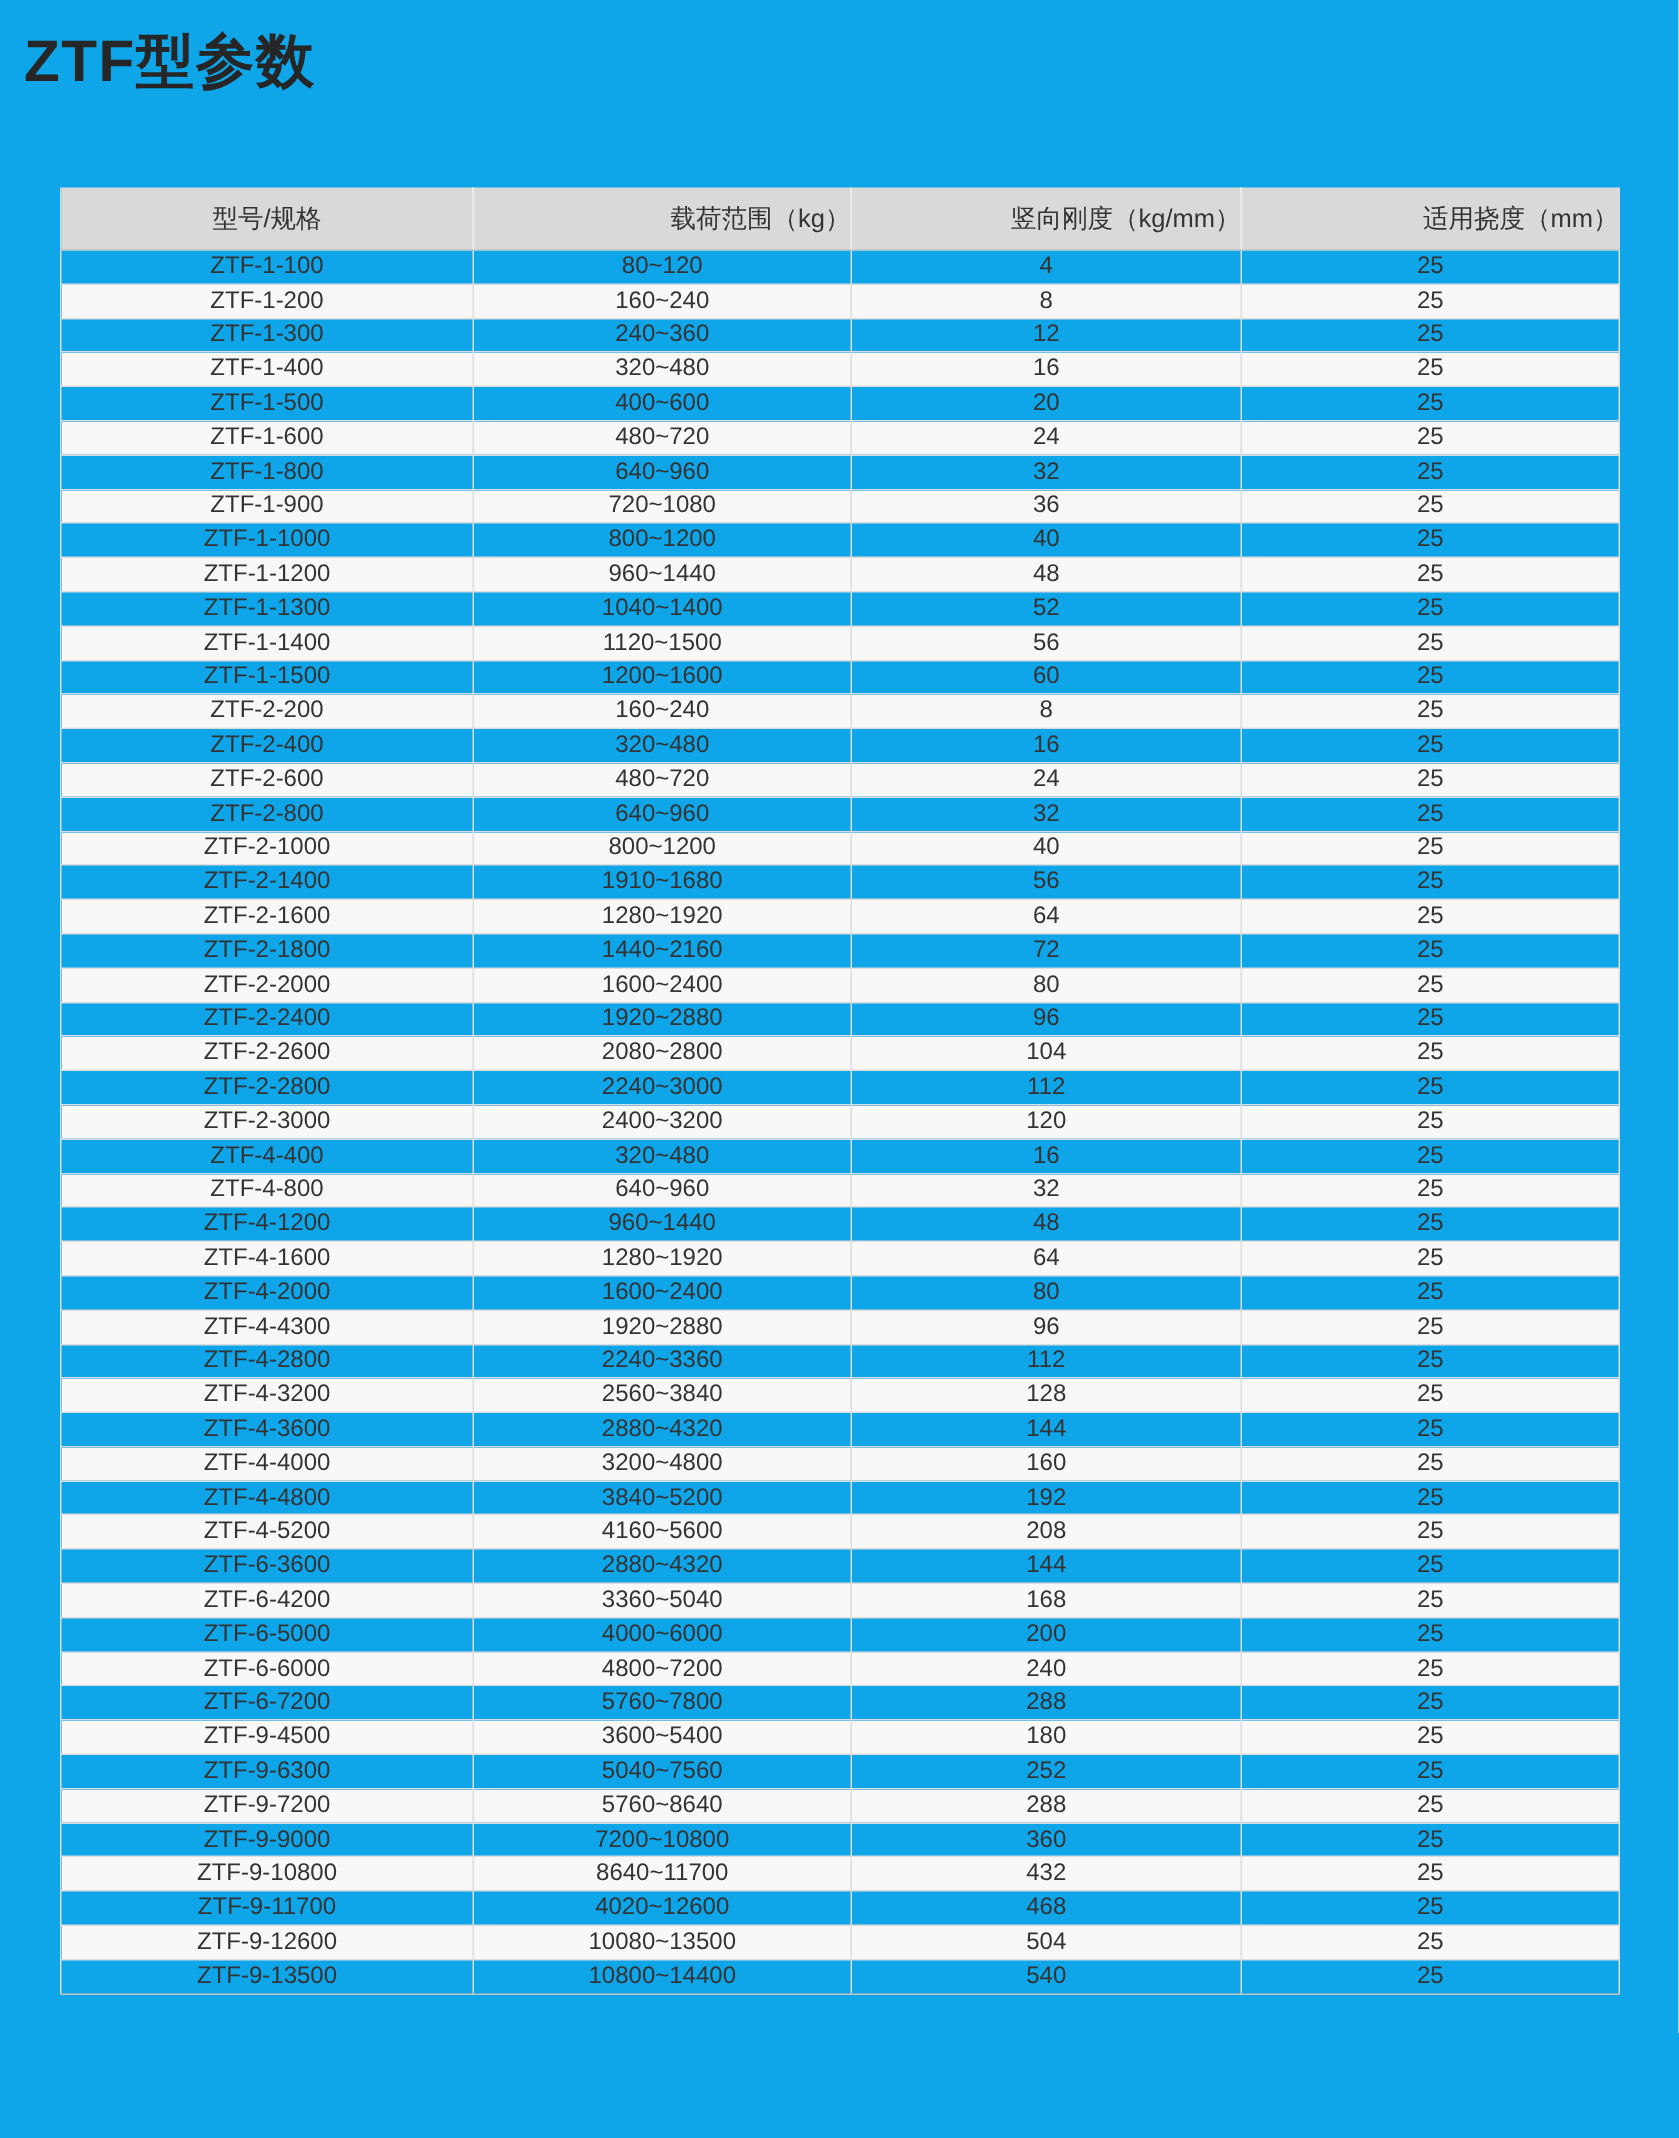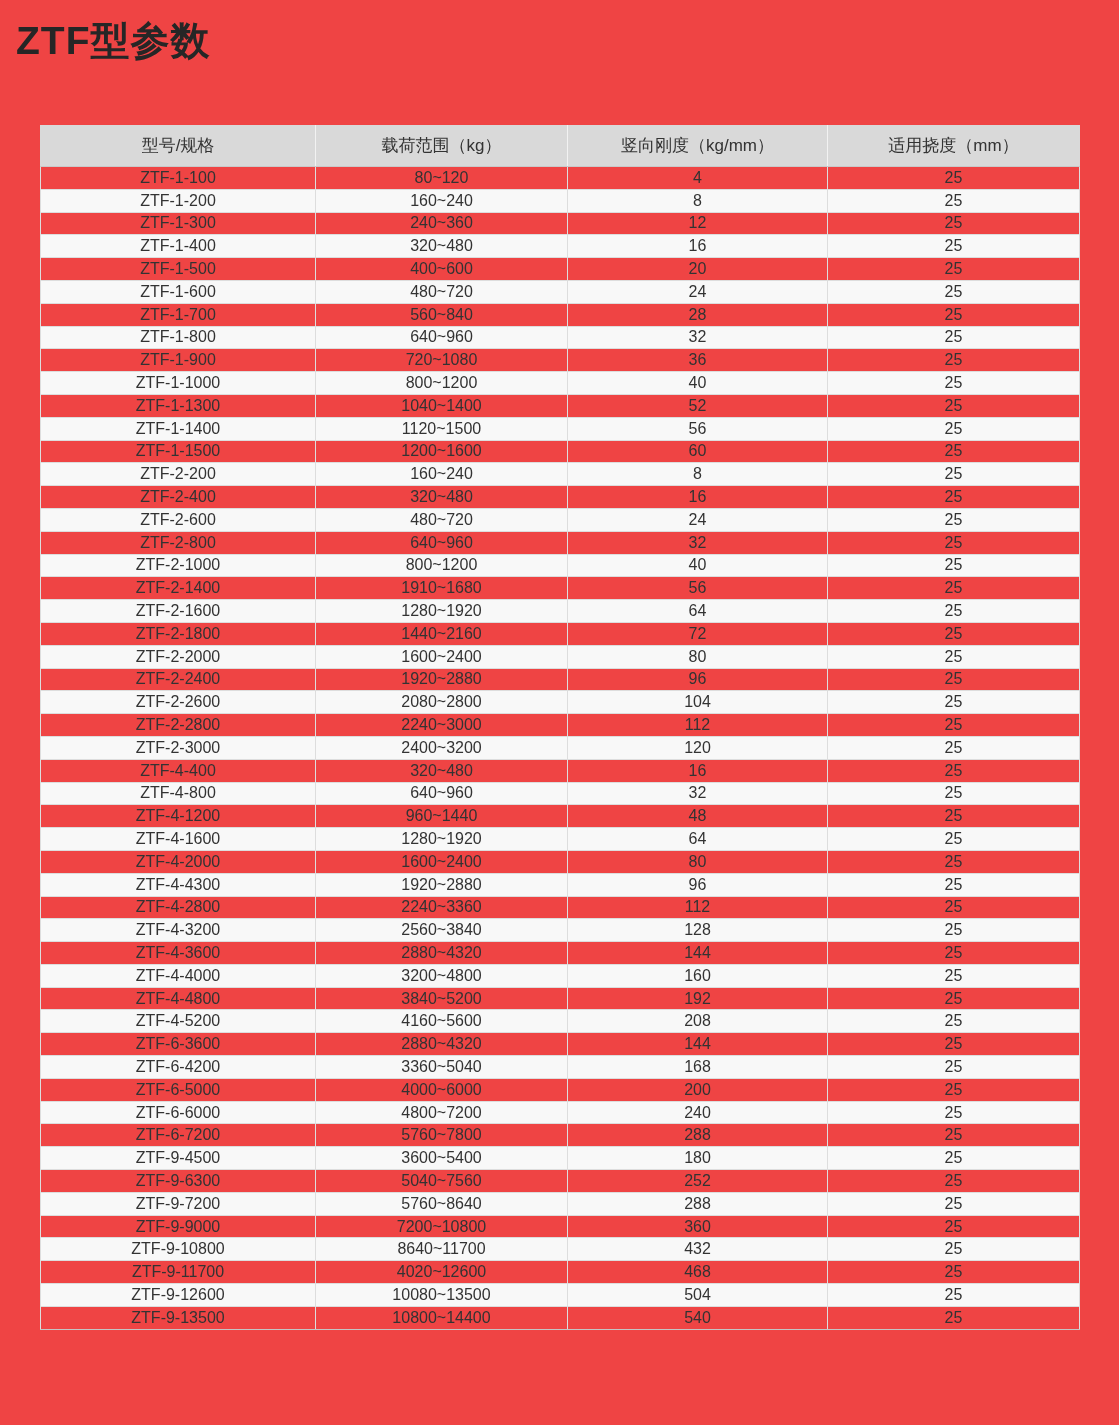--- a/index.html
+++ b/index.html
@@ -8,21 +8,21 @@
     background: #ffffff;
     width: 1119px;
     height: 1425px;
     overflow: hidden;
     font-family: "Liberation Sans", "DejaVu Sans", sans-serif;
   }
   .page {
     position: relative;
     width: 1119px;
     height: 1425px;
-    background: #ef4444;
+    background: #0ea5e9;
   }
   .page-title {
     position: absolute;
     left: 16px;
     top: 14px;
     margin: 0;
     font-size: 39px;
     font-weight: 600;
     color: #262626;
     letter-spacing: 1px;
@@ -44,20 +44,21 @@
     font-size: 17px;
     font-weight: 400;
     color: #333333;
     text-align: center;
     vertical-align: middle;
     padding: 0;
     border-bottom: 1px solid #c9c9c9;
   }
   table.params thead th + th {
     border-left: 1px solid #f2f2f2;
+    text-align: right;
   }
   table.params tbody td {
     height: 21.8px;
     font-size: 16px;
     color: #333333;
     text-align: center;
     vertical-align: middle;
     padding: 0;
     border: 1px solid #dddddd;
     white-space: nowrap;
@@ -127,41 +128,41 @@
             <td>20</td>
             <td>25</td>
           </tr>
           <tr>
             <td>ZTF-1-600</td>
             <td>480~720</td>
             <td>24</td>
             <td>25</td>
           </tr>
           <tr>
-            <td>ZTF-1-700</td>
-            <td>560~840</td>
-            <td>28</td>
-            <td>25</td>
-          </tr>
-          <tr>
             <td>ZTF-1-800</td>
             <td>640~960</td>
             <td>32</td>
             <td>25</td>
           </tr>
           <tr>
             <td>ZTF-1-900</td>
             <td>720~1080</td>
             <td>36</td>
             <td>25</td>
           </tr>
           <tr>
             <td>ZTF-1-1000</td>
             <td>800~1200</td>
             <td>40</td>
+            <td>25</td>
+          </tr>
+          <tr>
+            <td>ZTF-1-1200</td>
+            <td>960~1440</td>
+            <td>48</td>
             <td>25</td>
           </tr>
           <tr>
             <td>ZTF-1-1300</td>
             <td>1040~1400</td>
             <td>52</td>
             <td>25</td>
           </tr>
           <tr>
             <td>ZTF-1-1400</td>

